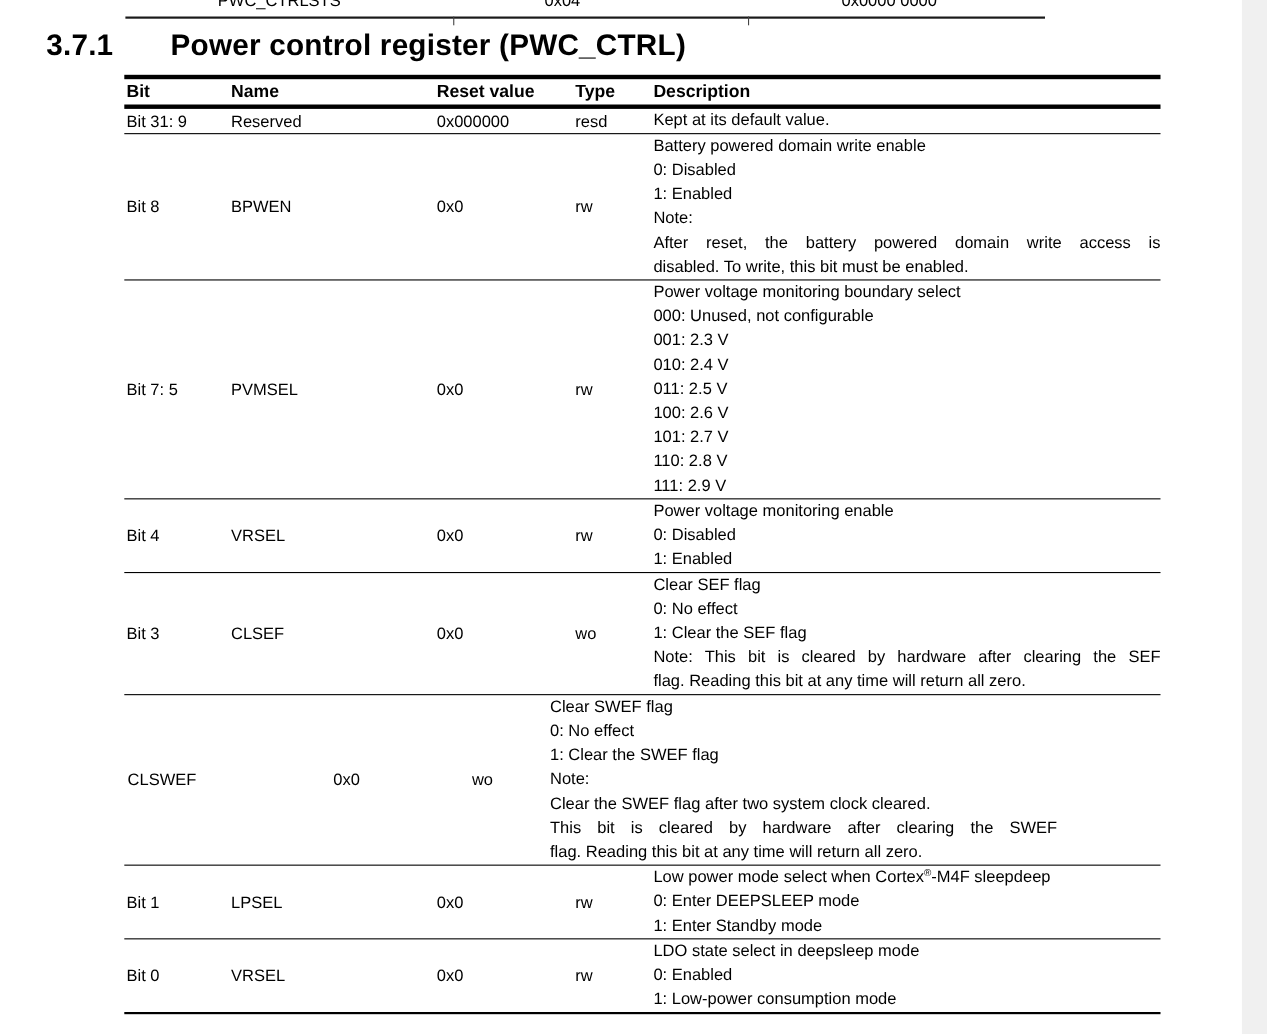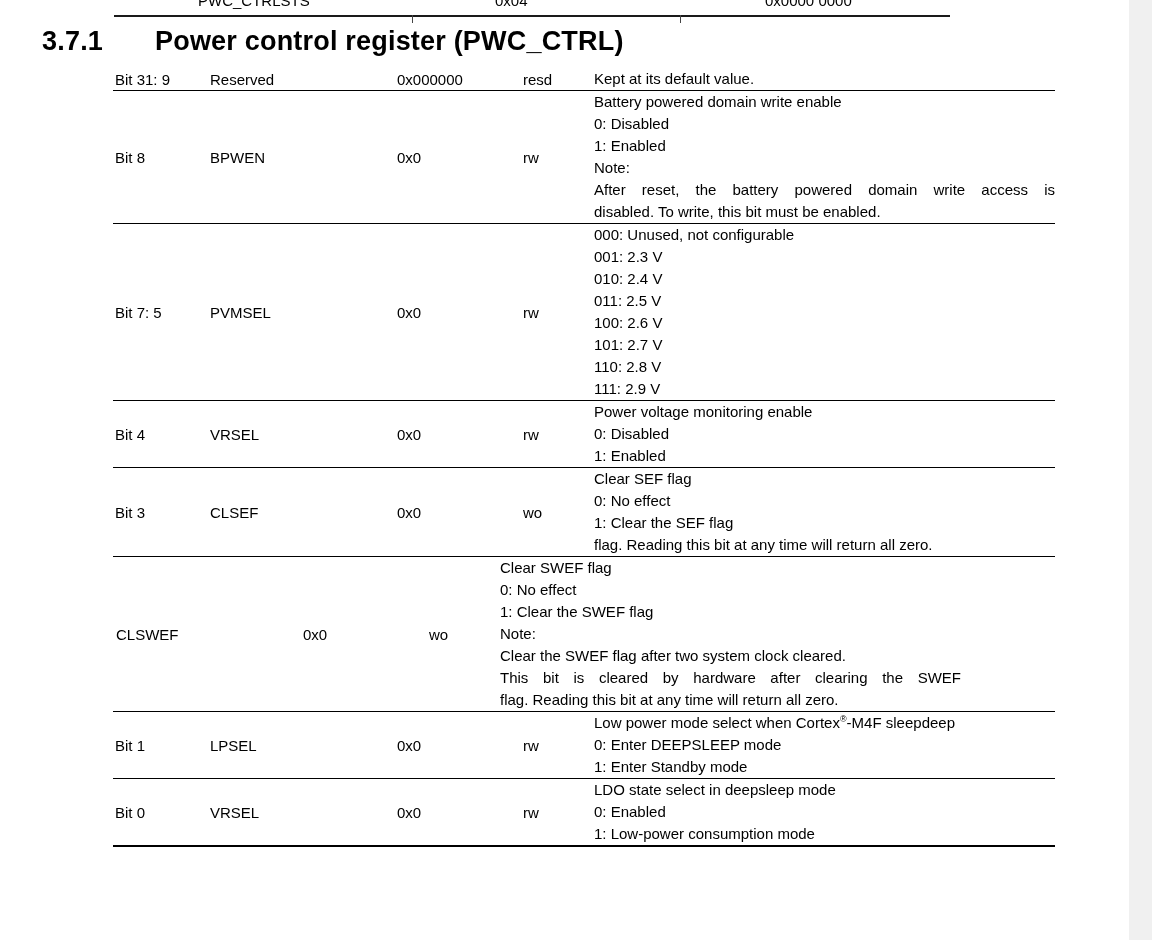--- a/index.html
+++ b/index.html
@@ -119,20 +119,27 @@
     <div class="frag-vtick t1"></div>
     <div class="frag-vtick t2"></div>
   </div>
 
   <div class="heading">
     <span class="num">3.7.1</span>
     <span class="title">Power control register (PWC_CTRL)</span>
   </div>
 
   <div class="regtable">
+    <div class="thead">
+      <div class="c-bit">Bit</div>
+      <div class="c-name">Name</div>
+      <div class="c-reset">Reset value</div>
+      <div class="c-type">Type</div>
+      <div class="c-desc">Description</div>
+    </div>
     <div>
   <div class="trow">
     <div class="c-bit">Bit 31: 9</div>
     <div class="c-name">Reserved</div>
     <div class="c-reset">0x000000</div>
     <div class="c-type">resd</div>
     <div class="c-desc">
             <div class="dline">Kept at its default value.</div>
           </div>
   </div>
@@ -151,20 +158,21 @@
             <div class="dline">disabled. To write, this bit must be enabled.</div>
           </div>
   </div>
 
   <div class="trow">
     <div class="c-bit">Bit 7: 5</div>
     <div class="c-name">PVMSEL</div>
     <div class="c-reset">0x0</div>
     <div class="c-type">rw</div>
     <div class="c-desc">
+            <div class="dline">Power voltage monitoring boundary select</div>
             <div class="dline">000: Unused, not configurable</div>
             <div class="dline">001: 2.3 V</div>
             <div class="dline">010: 2.4 V</div>
             <div class="dline">011: 2.5 V</div>
             <div class="dline">100: 2.6 V</div>
             <div class="dline">101: 2.7 V</div>
             <div class="dline">110: 2.8 V</div>
             <div class="dline">111: 2.9 V</div>
           </div>
   </div>
@@ -183,20 +191,21 @@
 
   <div class="trow">
     <div class="c-bit">Bit 3</div>
     <div class="c-name">CLSEF</div>
     <div class="c-reset">0x0</div>
     <div class="c-type">wo</div>
     <div class="c-desc">
             <div class="dline">Clear SEF flag</div>
             <div class="dline">0: No effect</div>
             <div class="dline">1: Clear the SEF flag</div>
+            <div class="dline j">Note: This bit is cleared by hardware after clearing the SEF</div>
             <div class="dline">flag. Reading this bit at any time will return all zero.</div>
           </div>
   </div>
 
   <div class="trow">
     <div class="c-name">CLSWEF</div>
     <div class="c-reset">0x0</div>
     <div class="c-type">wo</div>
     <div class="c-desc">
             <div class="dline">Clear SWEF flag</div>

